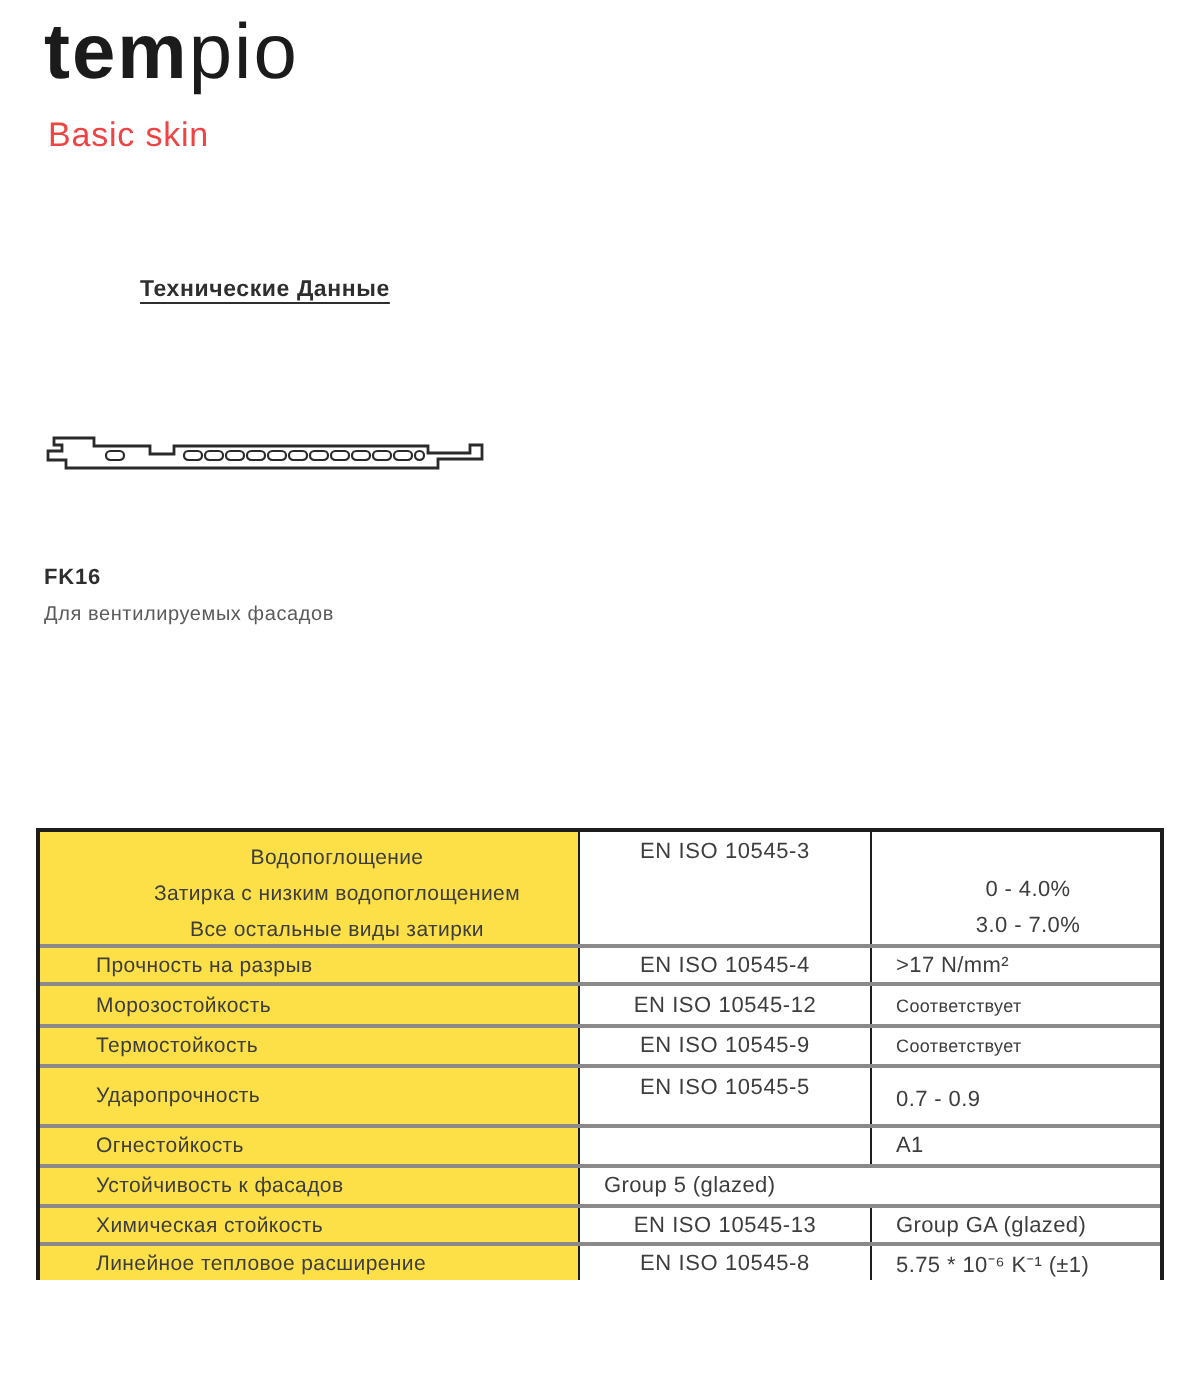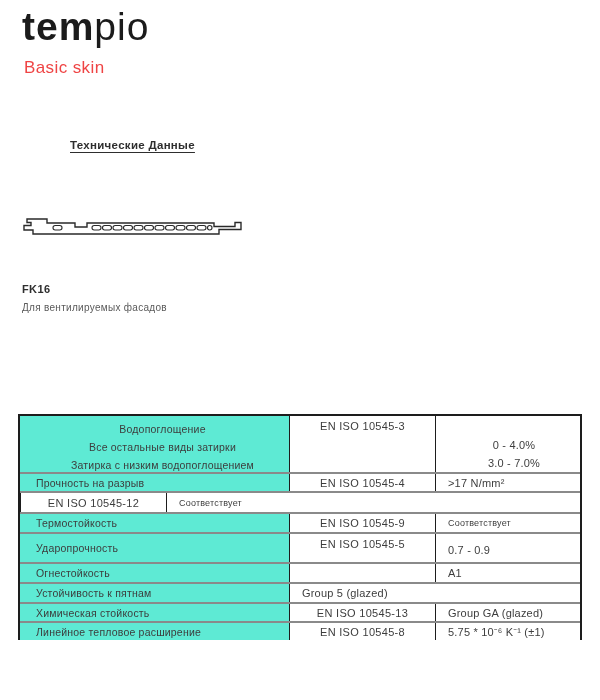--- a/index.html
+++ b/index.html
@@ -47,21 +47,21 @@
   .tr:nth-child(3){ height:21px; }
   .tr:nth-child(4){ height:20px; }
   .tr:nth-child(5){ height:30px; }
   .tr:nth-child(6){ height:20px; }
   .tr:nth-child(7){ height:20px; }
   .tr:nth-child(8){ height:19px; }
   .tr:nth-child(9){ height:19px; }
   .tr:nth-child(10){ height:20px; }
   .td { display:flex; align-items:center; overflow:hidden; }
   .c1 {
-    width:269px; background:#5eead4; padding-left:16px;
+    width:269px; background:#fde047; padding-left:28px;
     font-size:10.5px; color:#3d3d3d; letter-spacing:0.2px;
   }
   .c2 {
     width:146px; border-left:1.5px solid #1d1d1d; justify-content:center;
     font-size:11px; color:#3d3d3d; letter-spacing:0.3px;
   }
   .c3 {
     flex:1; border-left:1.5px solid #1d1d1d; padding-left:12px;
     font-size:11px; color:#3d3d3d; letter-spacing:0.2px;
   }
@@ -106,22 +106,22 @@
   </div>
 
   <div class="product-code">FK16</div>
   <div class="product-desc">Для вентилируемых фасадов</div>
 
   <div class="table">
 
     <div class="tr">
       <div class="td c1 stack">
         <span class="ln">Водопоглощение</span>
+        <span class="ln">Затирка с низким водопоглощением</span>
         <span class="ln">Все остальные виды затирки</span>
-        <span class="ln">Затирка с низким водопоглощением</span>
       </div>
       <div class="td c2 top-align">
         <span>EN ISO 10545-3</span>
       </div>
       <div class="td c3 stack">
         <span class="ln"></span>
         <span class="ln">0 - 4.0%</span>
         <span class="ln">3.0 - 7.0%</span>
       </div>
     </div>
@@ -132,20 +132,23 @@
         </div>
       <div class="td c2">
           <span>EN ISO 10545-4</span>
         </div>
       <div class="td c3">
           <span>&gt;17 N/mm²</span>
         </div>
     </div>
 
     <div class="tr">
+      <div class="td c1">
+          <span>Морозостойкость</span>
+        </div>
       <div class="td c2">
           <span>EN ISO 10545-12</span>
         </div>
       <div class="td c3">
           <span class="small-val">Соответствует</span>
         </div>
     </div>
 
     <div class="tr">
       <div class="td c1">
@@ -178,21 +181,21 @@
       <div class="td c2">
           <span></span>
         </div>
       <div class="td c3">
           <span>A1</span>
         </div>
     </div>
 
     <div class="tr">
       <div class="td c1">
-          <span>Устойчивость к пятнам</span>
+          <span>Устойчивость к фасадов</span>
         </div>
       <div class="td c3">
           <span>Group 5 (glazed)</span>
         </div>
     </div>
 
     <div class="tr">
       <div class="td c1">
           <span>Химическая стойкость</span>
         </div>

